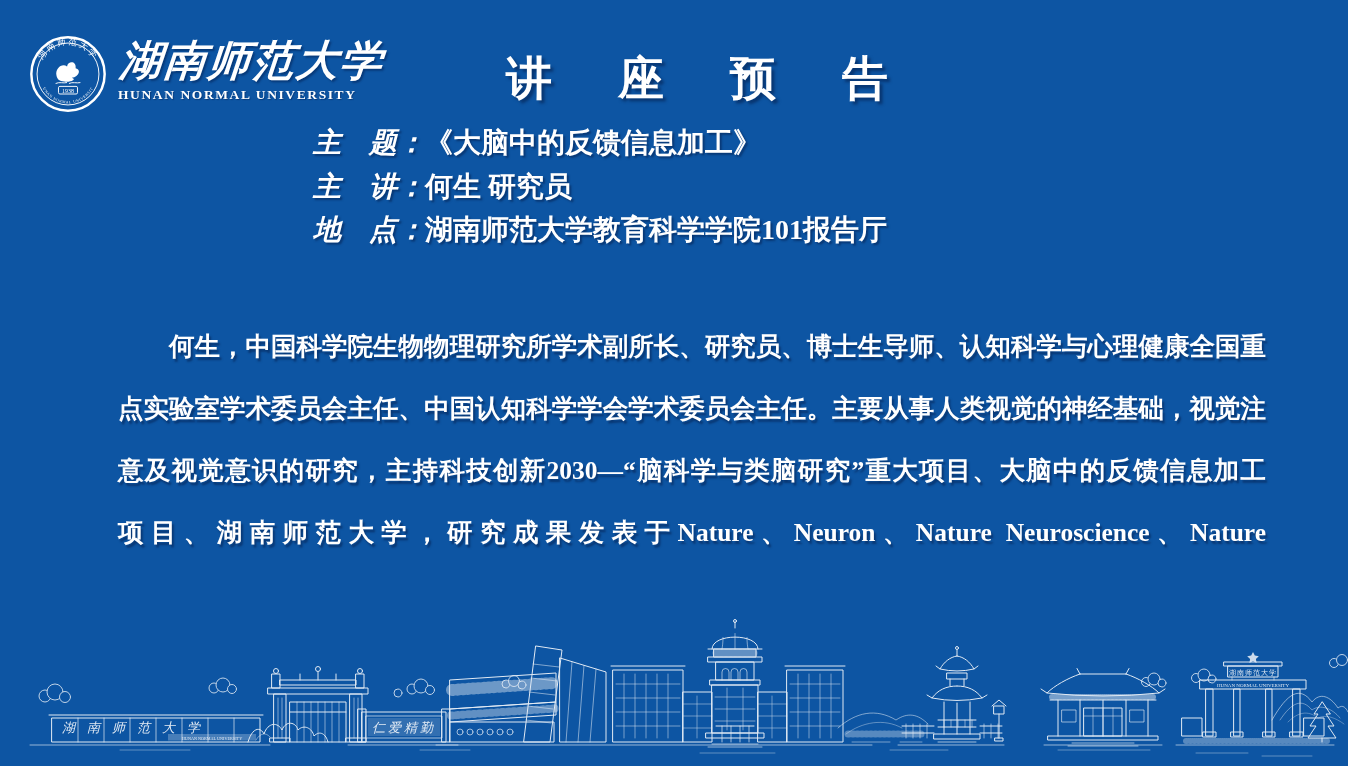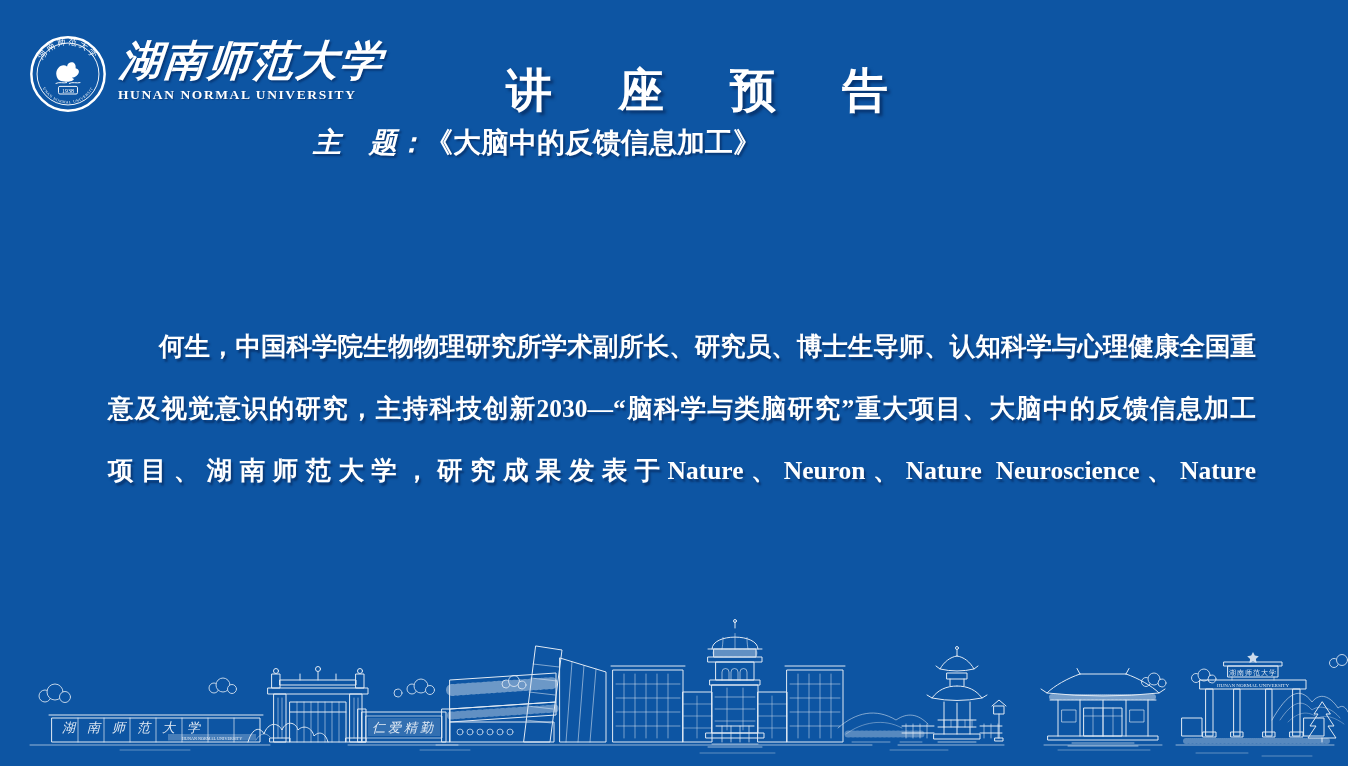--- a/index.html
+++ b/index.html
@@ -15,35 +15,35 @@
   .calligraphy{
     font-size:42px;font-weight:bold;font-style:italic;line-height:46px;
     letter-spacing:2px;transform:skewX(-5deg);transform-origin:left bottom;
     text-shadow:2px 2px 2px rgba(3,25,70,.45);white-space:nowrap;
   }
   .latin-name{
     font-size:13.5px;font-weight:bold;letter-spacing:1.6px;margin-top:3px;
     text-shadow:1px 1px 1px rgba(3,25,70,.45);white-space:nowrap;
   }
   .title{
-    position:absolute;left:506px;top:60px;margin:0;
+    position:absolute;left:506px;top:48px;margin:0;
     font-size:46px;font-weight:bold;letter-spacing:66px;white-space:nowrap;
     text-shadow:3px 3px 3px rgba(3,25,70,.55);
   }
   
   .info{position:absolute;left:313px;top:121px;}
   .info-row{
     font-size:28px;font-weight:bold;line-height:43.5px;white-space:nowrap;
     text-shadow:2px 2px 2px rgba(3,25,70,.5);
   }
   .info-label{display:inline;font-style:italic;}
   .info-value{display:inline;}
   
   .bio{
-    position:absolute;left:108px;top:316px;width:1148px;
+    position:absolute;left:118px;top:316px;width:1148px;
     font-size:25.5px;font-weight:bold;line-height:62px;
     text-shadow:2px 3px 2px rgba(3,25,70,.5);
   }
   .bio-line{text-align:justify;text-align-last:justify;}
   .bio-line.first{text-indent:51px;}
   .bio-line.last{text-align-last:left;}
   
   .skyline{position:absolute;left:0;bottom:0;width:1348px;height:150px;}
   .skyline svg{display:block;}
   svg text{font-family:"Liberation Serif","DejaVu Serif",serif;}
@@ -81,24 +81,31 @@
       <div class="latin-name">HUNAN NORMAL UNIVERSITY</div>
     </div>
   </div>
 
   <h1 class="title">讲座预告</h1>
 
   <div class="info">
     <div class="info-row">
       <span class="info-label">主　题：</span><span class="info-value">《大脑中的反馈信息加工》</span>
     </div>
+    <div class="info-row">
+      <span class="info-label">主　讲：</span><span class="info-value">何生  研究员</span>
+    </div>
+    <div class="info-row">
+      <span class="info-label">地　点：</span><span class="info-value">湖南师范大学教育科学学院101报告厅</span>
+    </div>
   </div>
 
   <div class="bio">
     <div class="bio-line first">何生，中国科学院生物物理研究所学术副所长、研究员、博士生导师、认知科学与心理健康全国重</div>
+    <div class="bio-line">点实验室学术委员会主任、中国认知科学学会学术委员会主任。主要从事人类视觉的神经基础，视觉注</div>
     <div class="bio-line">意及视觉意识的研究，主持科技创新2030—“脑科学与类脑研究”重大项目、大脑中的反馈信息加工</div>
     <div class="bio-line">项目、湖南师范大学，研究成果发表于Nature、Neuron、Nature Neuroscience、Nature</div>
   </div>
 
   <div class="skyline">
     <svg width="1348" height="150" viewBox="0 0 1348 150">
       <g stroke="#fff" fill="none" stroke-width="1" stroke-linecap="round" stroke-linejoin="round" opacity="0.88">
 
         <g>
           <path d="M838,112 C856,96 876,92 896,104 C908,96 918,98 928,108" opacity=".55"></path>

